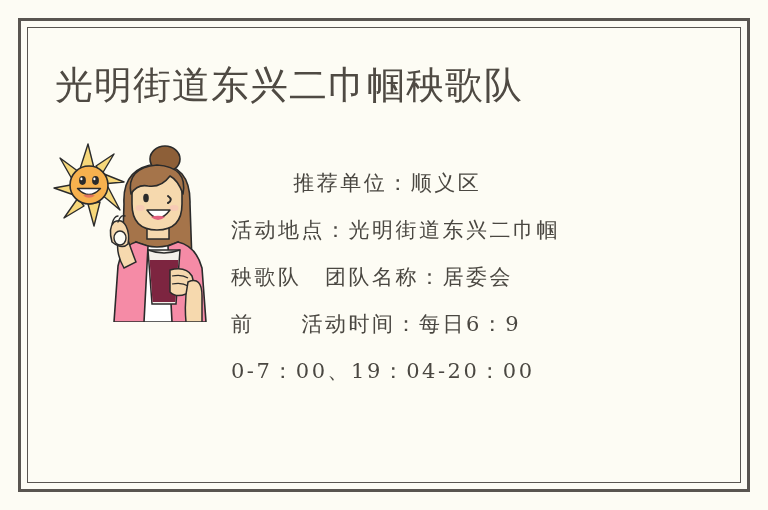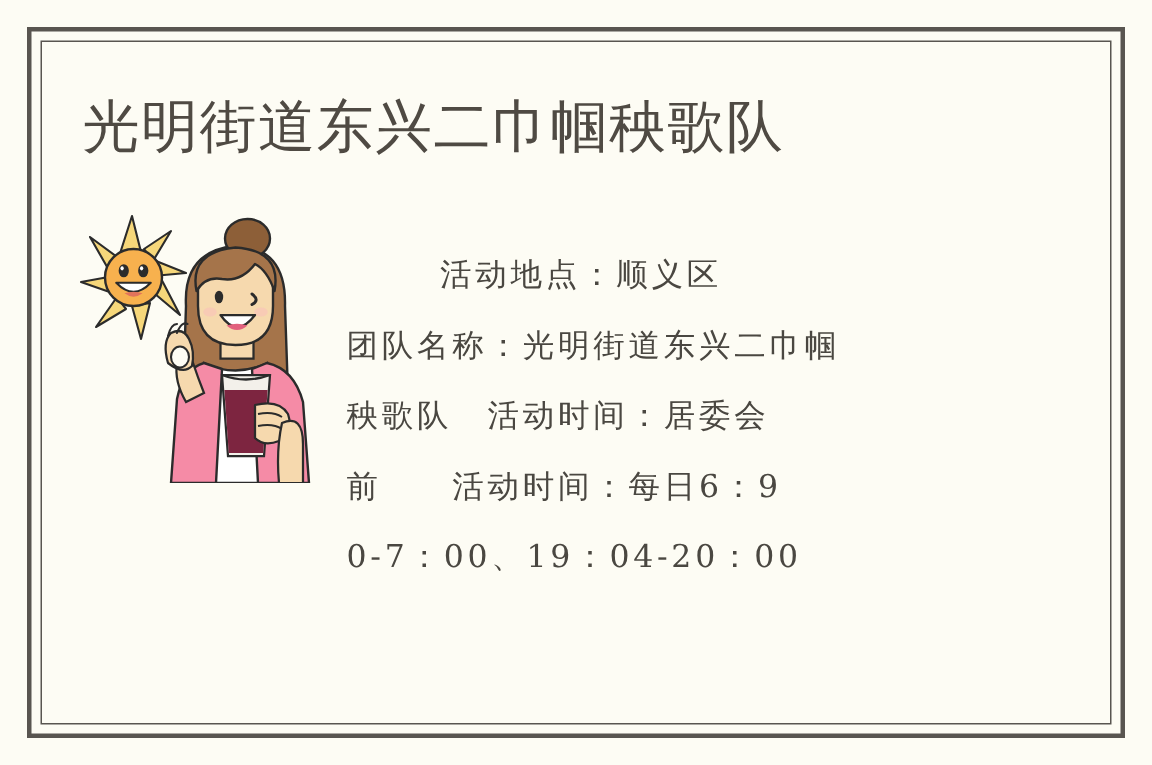--- a/index.html
+++ b/index.html
@@ -168,20 +168,20 @@
         <path d="M118 128 Q134 124 140 134 Q144 146 134 152 Q124 156 118 150 Z" fill="#f6d9ae" stroke="#2b2b2b" stroke-width="1.5" stroke-linejoin="round"></path>
         <path d="M120 134 Q130 132 136 136" fill="none" stroke="#2b2b2b" stroke-width="1.2"></path>
         <path d="M120 142 Q130 140 136 144" fill="none" stroke="#2b2b2b" stroke-width="1.2"></path>
 
         <path d="M136 140 Q150 134 150 154 L150 180 L134 180 Q132 158 136 140 Z" fill="#f6d9ae" stroke="#2b2b2b" stroke-width="1.5"></path>
       </g>
     </svg>
   </div>
 
   <div id="body-text">
-    <span class="tline indent">  活动地点：顺义区</span>
-    <span class="tline">团队名称：光明街道东兴二巾帼</span>
-    <span class="tline">秧歌队　活动时间：居委会</span>
+    <span class="tline indent">  推荐单位：顺义区</span>
+    <span class="tline">活动地点：光明街道东兴二巾帼</span>
+    <span class="tline">秧歌队　团队名称：居委会</span>
     <span class="tline">前　　活动时间：每日6：9</span>
     <span class="tline">0-7：00、19：04-20：00</span>
   </div>
 
 </div>
 
 </body></html>

